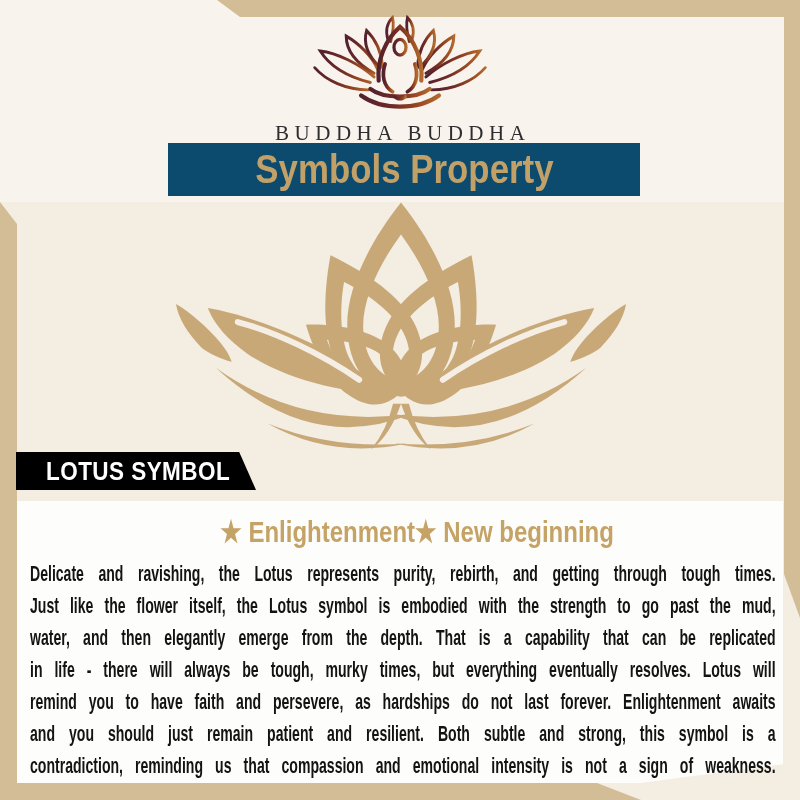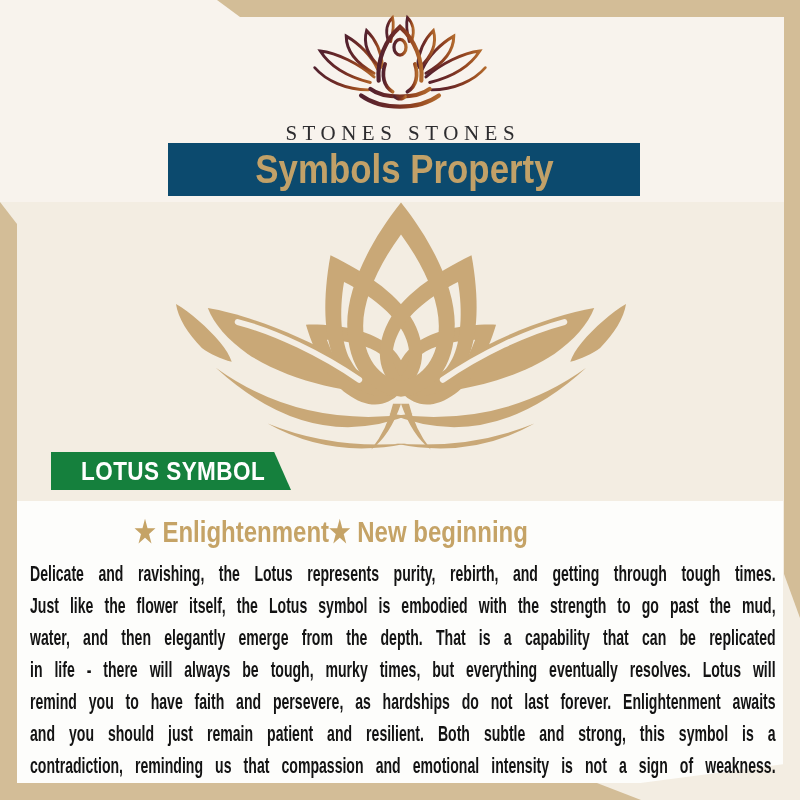--- a/index.html
+++ b/index.html
@@ -24,36 +24,36 @@
   }
   .title-band span{
     display:inline-block;font-size:41px;font-weight:700;color:#c2a168;
     transform:scaleX(.85);white-space:nowrap;
   }
   
   .lotus{position:absolute;left:172px;top:198px;width:458px;height:256px;}
   
   .symbol-band{
     position:absolute;left:16px;top:452px;width:240px;height:38px;
-    background:#15803d;clip-path:polygon(0 0,93% 0,100% 100%,0 100%);
-    display:flex;align-items:center;margin-left:35px;
+    background:#000000;clip-path:polygon(0 0,93% 0,100% 100%,0 100%);
+    display:flex;align-items:center;
   }
   .symbol-band span{
     display:inline-block;margin-left:30px;font-size:25px;font-weight:700;
     letter-spacing:.5px;color:#ffffff;transform:scaleX(.9);transform-origin:left center;
     white-space:nowrap;
   }
   
   .text-panel{position:absolute;left:17px;top:501px;width:766px;height:282px;background:#fdfdfb;}
   .panel-corner{
     position:absolute;left:590px;top:762px;width:210px;height:21px;background:#f3ede2;
     clip-path:polygon(24% 100%,100% 0,100% 100%);
   }
   .section-heading{
-    position:absolute;left:0;top:514px;width:663px;text-align:center;text-decoration:underline;
+    position:absolute;left:0;top:514px;width:663px;text-align:right;text-decoration:underline;
   }
   .section-heading span{
     display:inline-block;font-size:30px;font-weight:700;color:#c5a366;
     transform:scaleX(.8);white-space:nowrap;
   }
   .paragraph{
     position:absolute;left:30px;top:558px;width:1140px;
     transform:scaleX(.654);transform-origin:top left;
     font-size:21.5px;font-weight:700;color:#131313;line-height:32px;
   }
@@ -108,21 +108,21 @@
 
       <path d="M104,56 C100,68 102,80 112,86" stroke-width="4"></path>
       <path d="M136,56 C140,68 138,80 128,86" stroke-width="4"></path>
 
       <path d="M88,83 C102,94 138,94 152,83" stroke-width="4.5"></path>
       <path d="M78,90 C100,106 140,106 162,90" stroke-width="4.5"></path>
       <path d="M114,91 C117,95 123,95 126,91" stroke-width="3"></path>
     </g>
   </svg>
 
-  <div class="brand-name">STONES STONES</div>
+  <div class="brand-name">BUDDHA BUDDHA</div>
 
   <div class="title-band">
     <span>Symbols Property</span>
   </div>
 
   <svg class="lotus" viewBox="0 0 460 256">
     <defs>
       <path id="petalA" fill-rule="evenodd" d="M230,40 C204,74 186,110 186,138 C186,172 204,192 230,195 C256,192 274,172 274,138 C274,110 256,74 230,40 Z
         M230,70 C212,94 200,122 200,142 C200,166 212,180 230,183 C248,180 260,166 260,142 C260,122 248,94 230,70 Z"></path>
       <path id="petalB" fill-rule="evenodd" d="M230,78 C210,104 198,132 198,152 C198,178 210,192 230,195 C250,192 262,178 262,152 C262,132 250,104 230,78 Z

